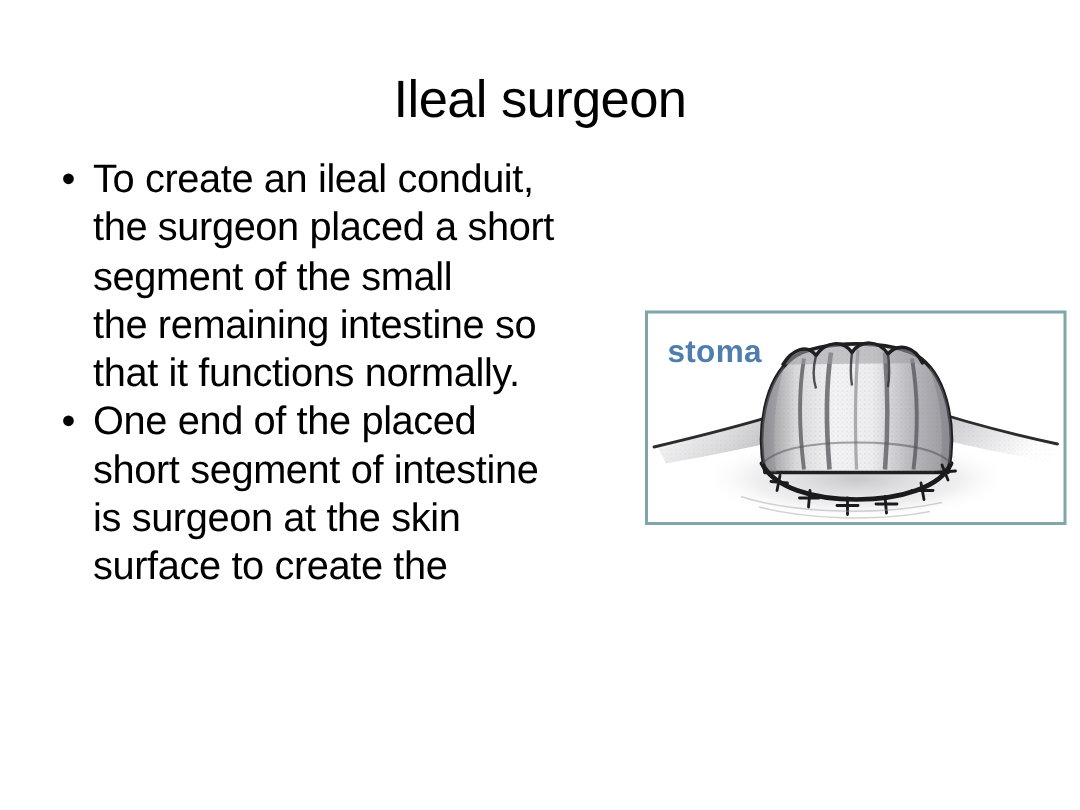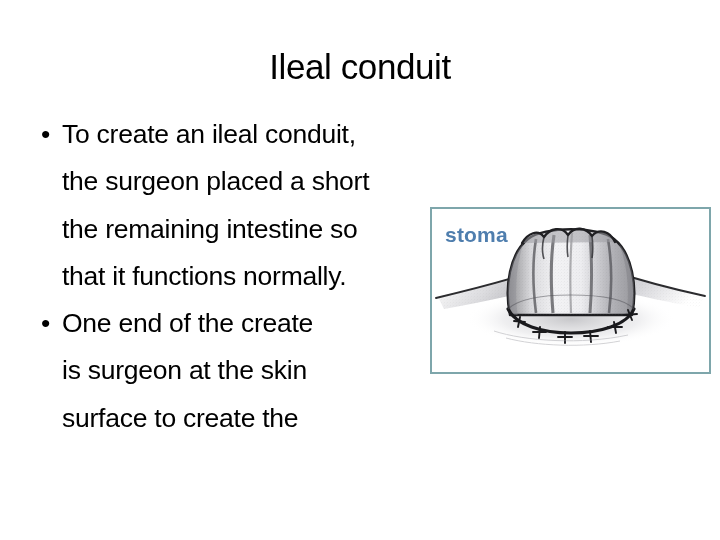--- a/index.html
+++ b/index.html
@@ -62,34 +62,33 @@
     position: absolute;
     left: 11px;
     top: 0;
     font-size: 26.5px;
     line-height: 32.3px;
     color: #000000;
   }
   .bullet-line {
     display: block;
     white-space: nowrap;
-    margin-top: 15px;
   }
   
   #bullet-0 .bullet-line:first-child {
     padding-left: 0px;
   }
 
   
   #stoma-figure {
     position: absolute;
     left: 430px;
     top: 207px;
     width: 281px;
-    height: 167px;
+    height: 143px;
     border: 2px solid #7ea6ab;
     background: #ffffff;
     box-sizing: border-box;
     overflow: hidden;
   }
   #stoma-figure svg {
     position: absolute;
     left: 0;
     top: 0;
     display: block;
@@ -105,35 +104,37 @@
     letter-spacing: 0.2px;
     z-index: 4;
     white-space: nowrap;
   }
 </style>
 </head>
 <body>
 
 <div id="slide">
 
-  <div id="slide-title">Ileal conduit</div>
+  <div id="slide-title">Ileal surgeon</div>
 
   <ul id="body-list">
 
     <li class="bullet-item" id="bullet-0">
       <span class="bullet-marker">•</span>
       <span class="bullet-line">To create an ileal conduit,</span>
       <span class="bullet-line">the surgeon placed a short</span>
+      <span class="bullet-line">segment of the small</span>
       <span class="bullet-line">the remaining intestine so</span>
       <span class="bullet-line">that it functions normally.</span>
     </li>
 
     <li class="bullet-item" id="bullet-1">
       <span class="bullet-marker">•</span>
-      <span class="bullet-line">One end of the create</span>
+      <span class="bullet-line">One end of the placed</span>
+      <span class="bullet-line">short segment of intestine</span>
       <span class="bullet-line">is surgeon at the skin</span>
       <span class="bullet-line">surface to create the</span>
     </li>
 
   </ul>
 
   <div id="stoma-figure">
 
     <svg width="277" height="139" viewBox="0 0 277 139" xmlns="http://www.w3.org/2000/svg">
       <defs>

